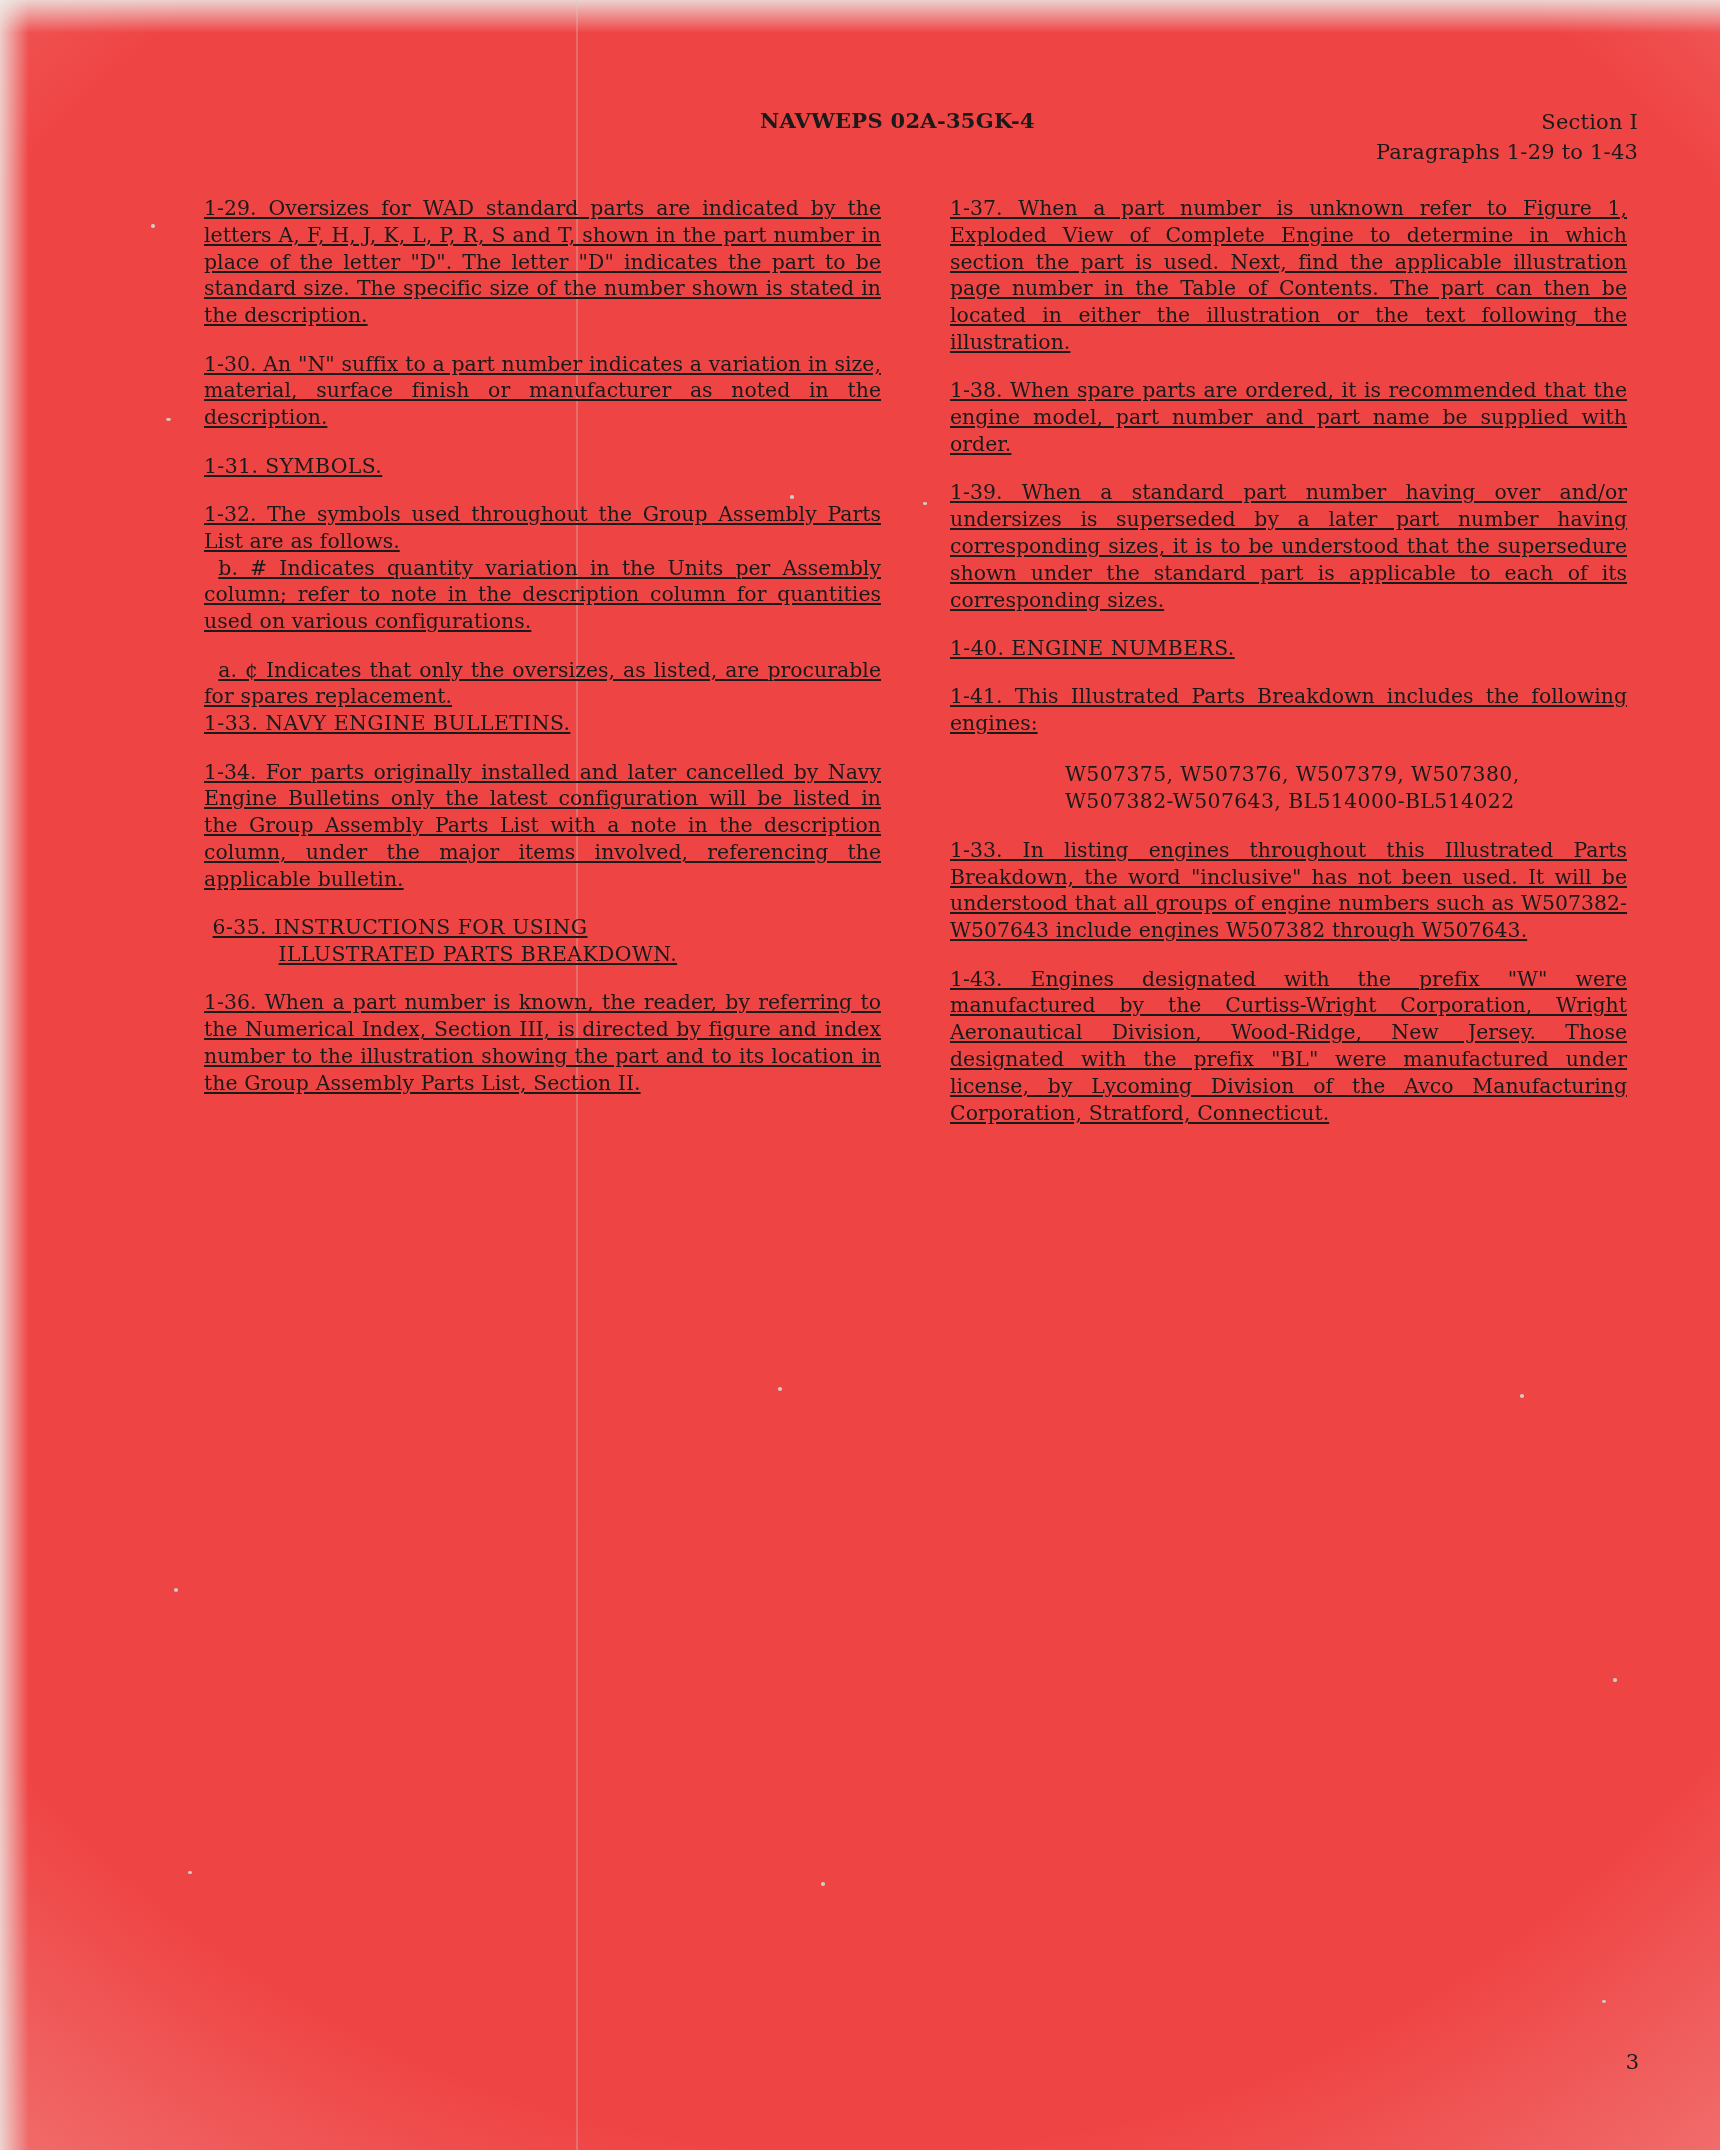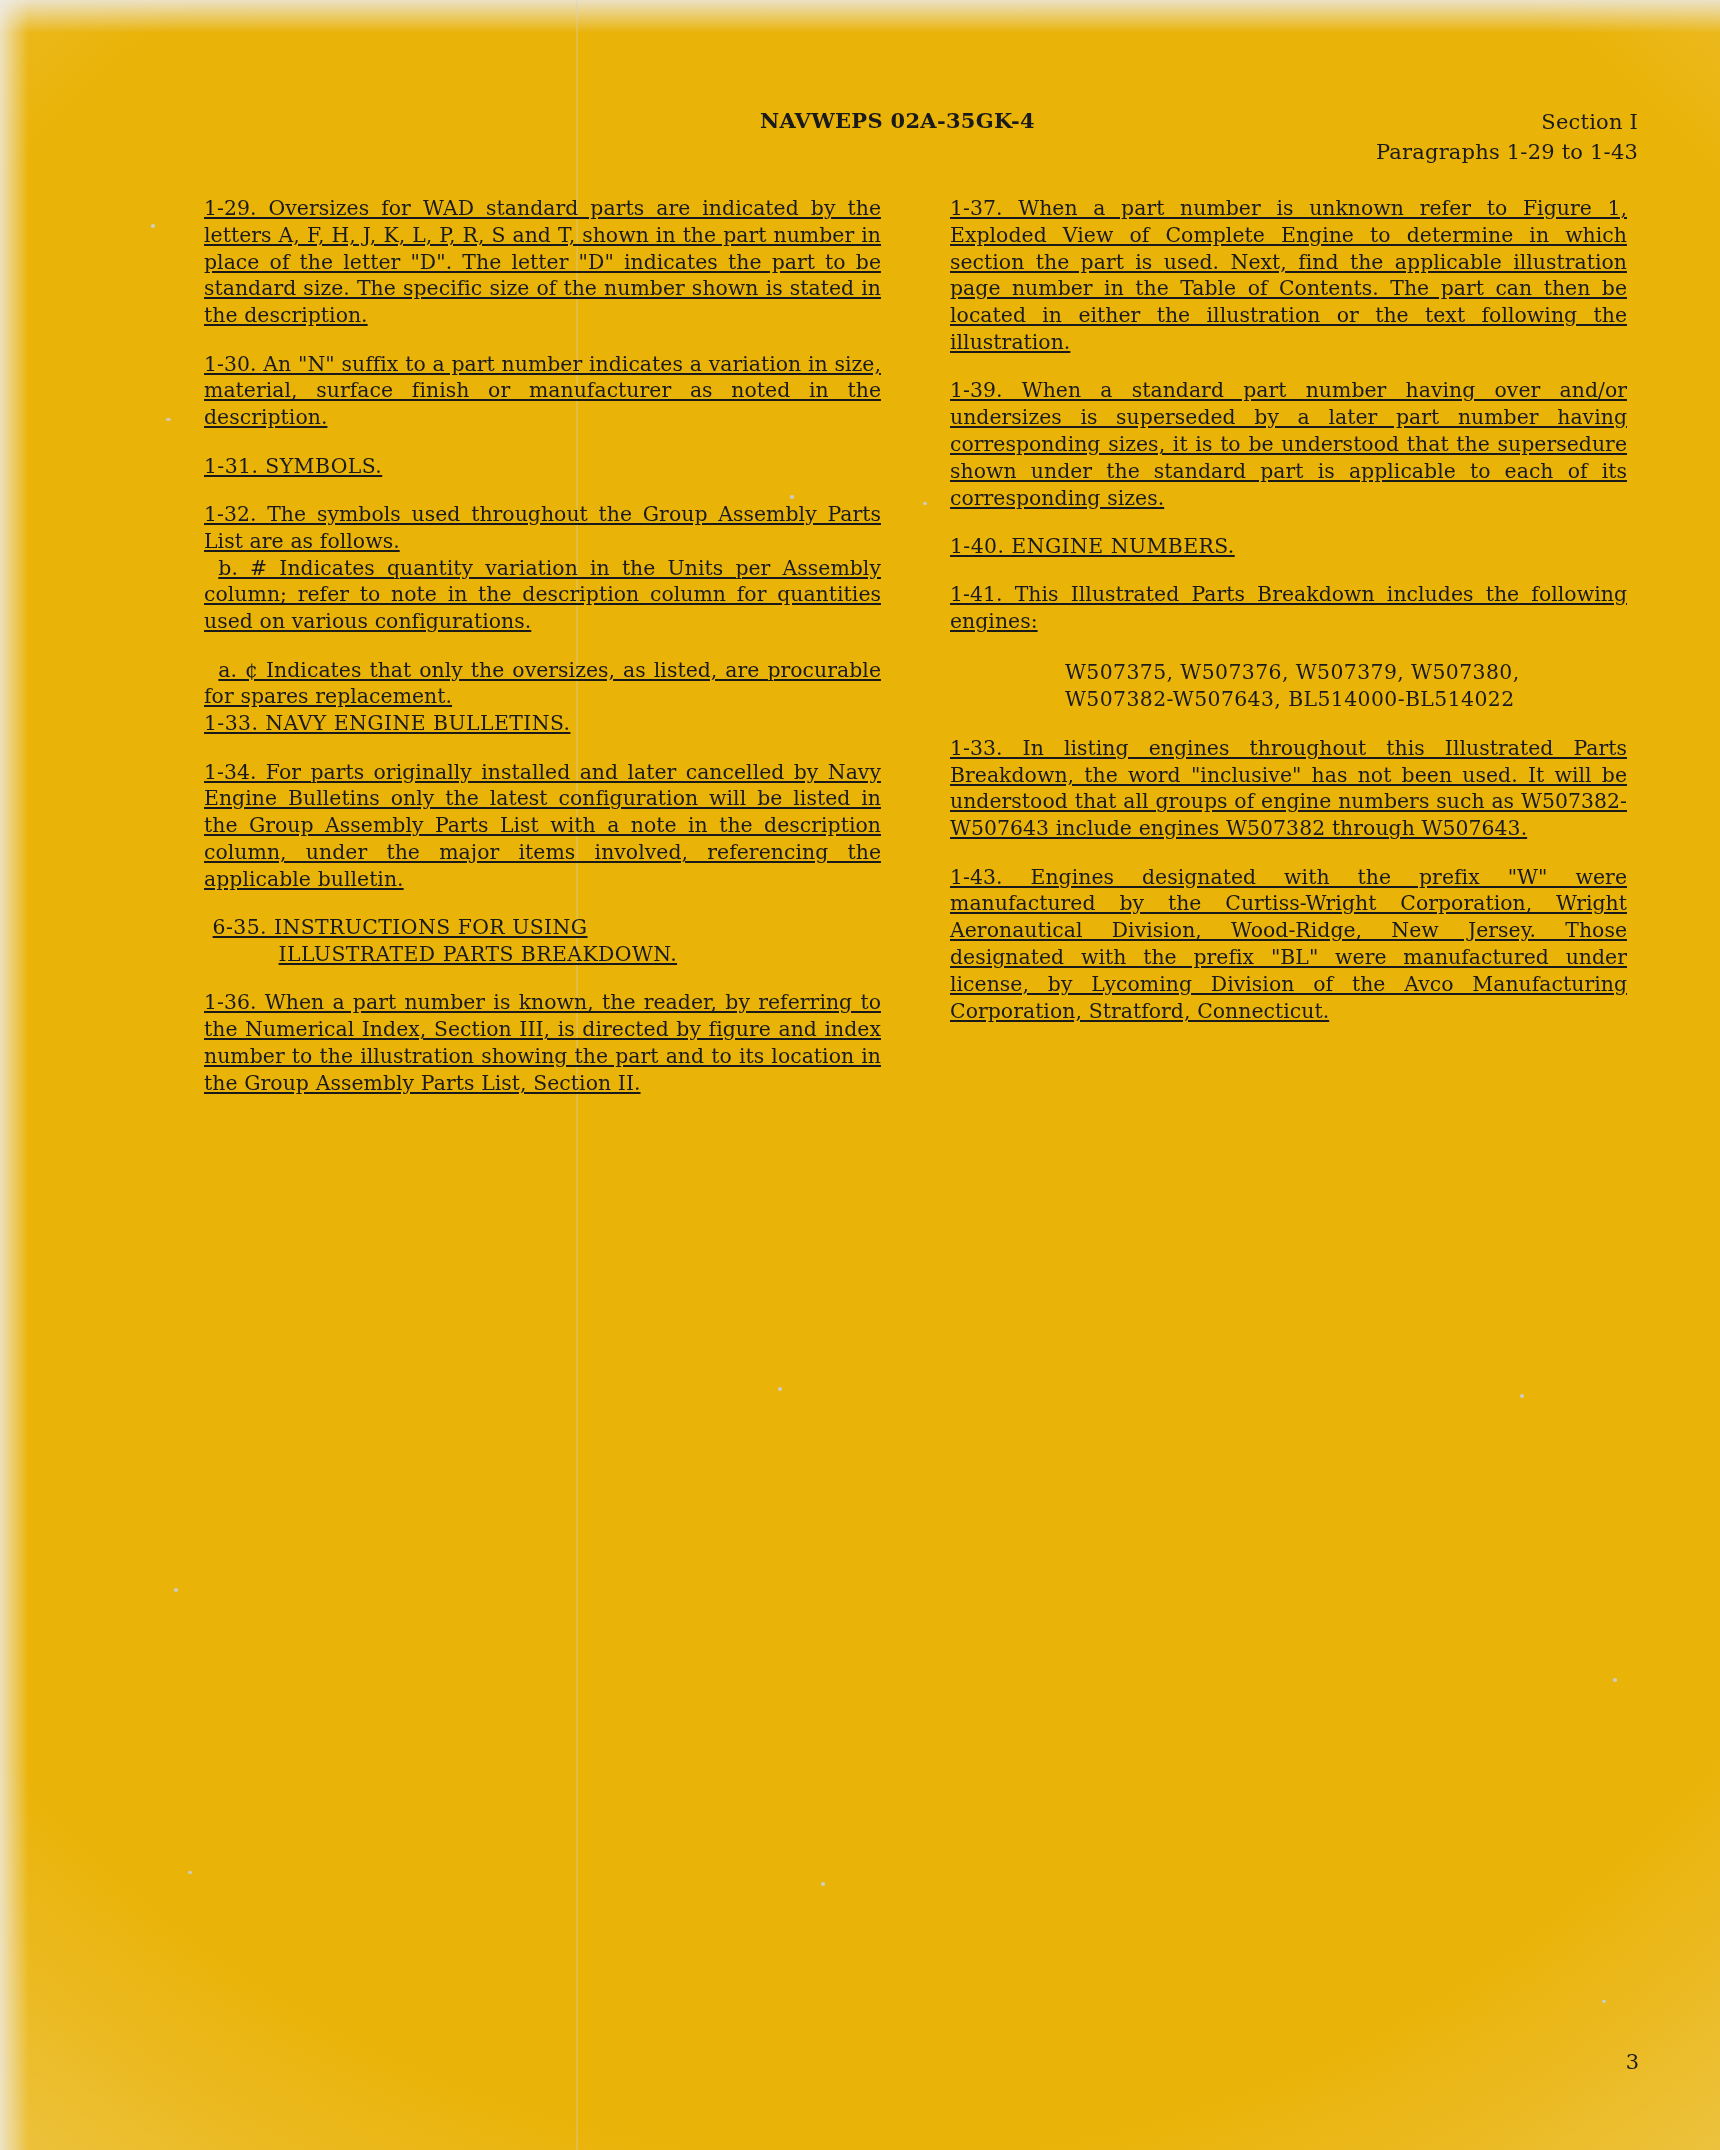--- a/index.html
+++ b/index.html
@@ -6,21 +6,21 @@
   html, body {
     margin: 0;
     padding: 0;
     background: #ffffff;
   }
 
   .page {
     position: relative;
     width: 1721px;
     height: 2151px;
-    background: #eab308;
+    background: #ef4444;
     font-family: "DejaVu Serif", "Liberation Serif", serif;
     color: #1a1a1a;
     overflow: hidden;
   }
 
   
   .paper-tint {
     position: absolute;
     inset: 0;
     background:
@@ -225,20 +225,21 @@
       </p>
 
       <p class="para">1-36.  When a part number is known, the reader, by referring to the Numerical Index, Section III, is directed by figure and index number to the illustration showing the part and to its location in the Group Assembly Parts List, Section II.</p>
 
     </div>
 
     <div class="col col-right">
 
       <p class="para">1-37.  When a part number is unknown refer to Figure 1, Exploded View of Complete Engine to determine in which section the part is used.  Next, find the applicable illustration page number in the Table of Contents.  The part can then be located in either the illustration or the text following the illustration.</p>
 
+      <p class="para">1-38.  When spare parts are ordered,  it is recommended that the engine model, part number and part name be supplied with order.</p>
 
       <p class="para">1-39.  When a standard part number having over and/or undersizes is superseded by a later part number having corresponding sizes, it is to be understood that the supersedure shown under the standard part is applicable to each of its corresponding sizes.</p>
 
       <p class="para heading">1-40.  ENGINE NUMBERS.</p>
 
       <p class="para" style="margin-bottom:24.4px;">1-41.  This Illustrated Parts Breakdown includes the following engines:</p>
 
       <div class="engine-list">
         <span class="eline">W507375,  W507376,  W507379,  W507380,</span>
         <span class="eline">W507382-W507643,  BL514000-BL514022</span>

